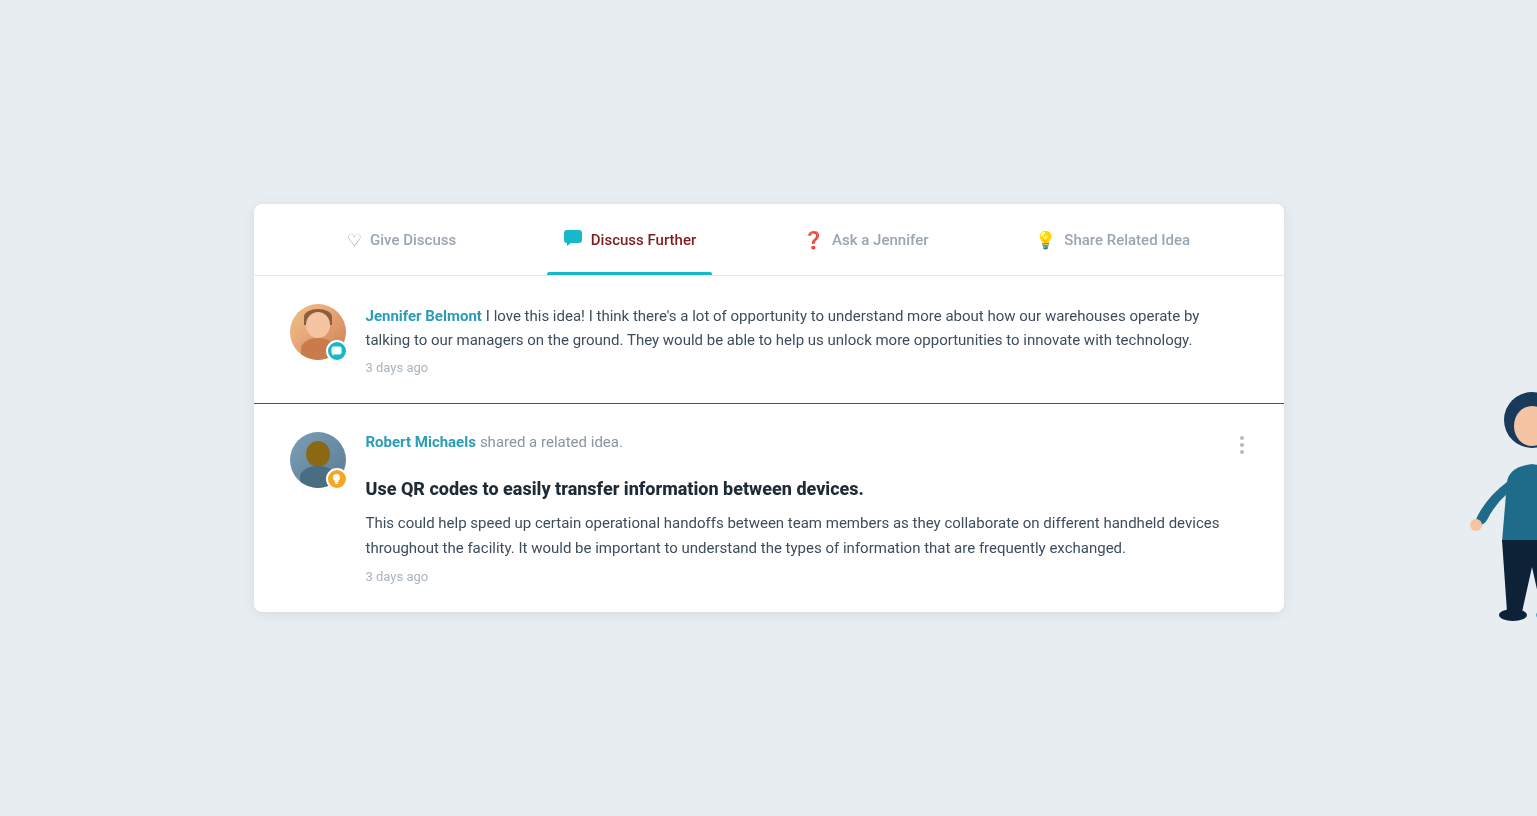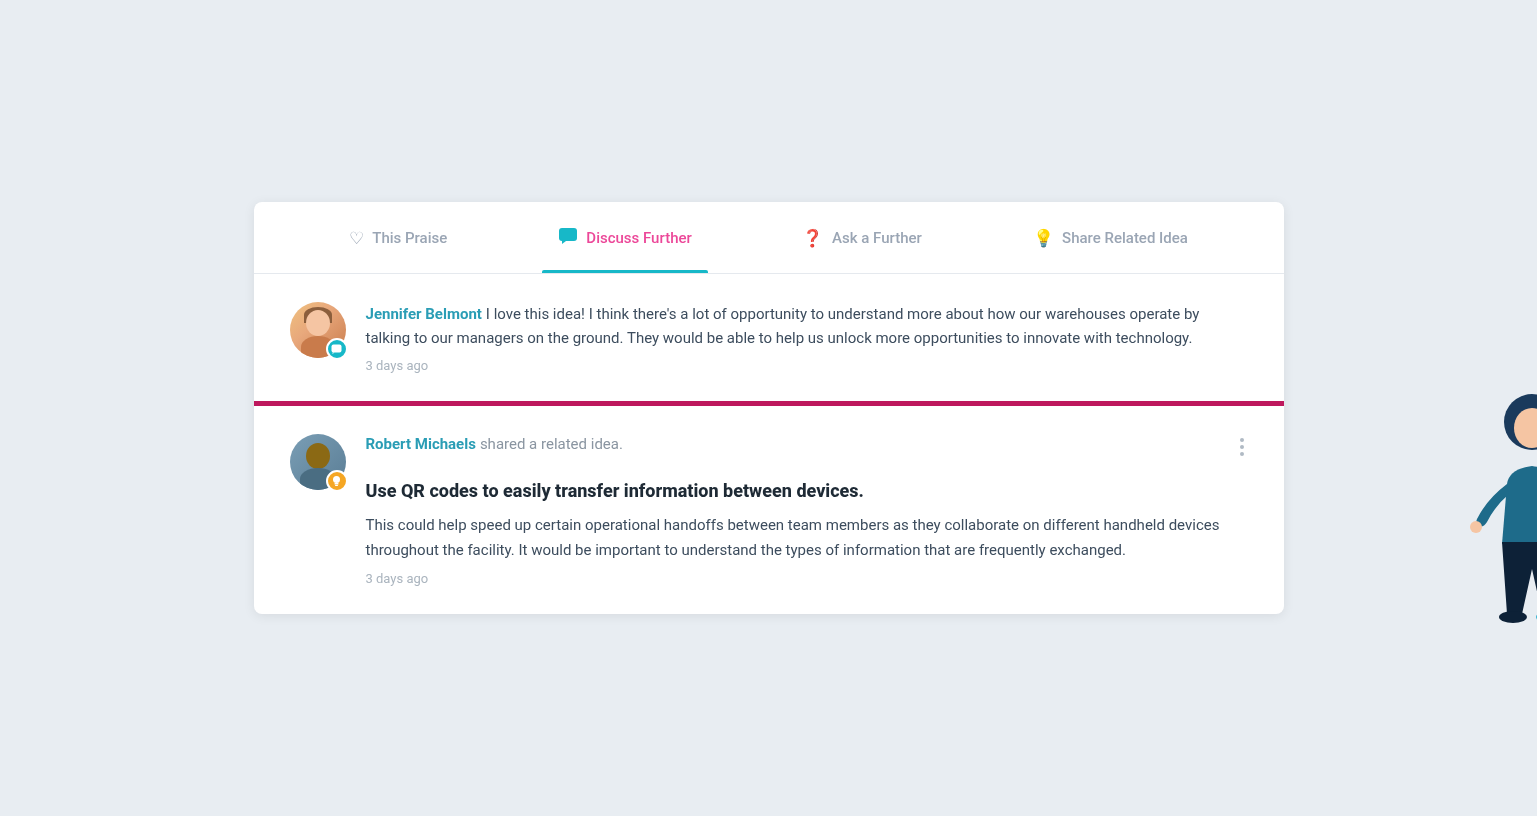--- a/index.html
+++ b/index.html
@@ -48,41 +48,41 @@
       cursor: pointer;
       color: #9aa5b4;
       font-size: 15px;
       font-weight: 500;
       padding: 0 16px;
       height: 100%;
       position: relative;
     }
 
     .tab-item.active {
-      color: #ec4899;
+      color: #7f1d1d;
     }
 
     .tab-item.active::after {
       content: '';
       position: absolute;
       bottom: 0;
       left: 0;
       right: 0;
       height: 3px;
       background: #17b8c8;
       border-radius: 2px 2px 0 0;
     }
 
     .tab-icon {
       font-size: 17px;
     }
 
     
     .comment-section {
-      border-bottom: 5px solid #be185d;
+      border-bottom: 1px solid #be185d;
       padding: 28px 36px 28px 36px;
       display: flex;
       gap: 20px;
     }
 
     .comment-section:last-child {
       border-bottom: none;
     }
 
     .avatar-wrapper {
@@ -288,34 +288,34 @@
   </style>
 </head>
 <body>
 
 <div class="outer-wrapper">
   <div class="main-card">
 
     <div class="tab-bar">
       <div class="tab-item">
         <span class="tab-icon">♡</span>
-        <span>This Praise</span>
+        <span>Give Discuss</span>
       </div>
       <div class="tab-item active">
         <span class="tab-icon" style="color:#17b8c8;">
           <svg width="20" height="18" viewBox="0 0 20 18" fill="none">
             <rect x="1" y="1" width="18" height="13" rx="3" fill="#17b8c8"></rect>
             <path d="M4 14 L4 17 L8 14" fill="#17b8c8"></path>
           </svg>
         </span>
         <span>Discuss Further</span>
       </div>
       <div class="tab-item">
         <span class="tab-icon">❓</span>
-        <span>Ask a Further</span>
+        <span>Ask a Jennifer</span>
       </div>
       <div class="tab-item">
         <span class="tab-icon">💡</span>
         <span>Share Related Idea</span>
       </div>
     </div>
 
     <div class="comment-section">
       <div class="avatar-wrapper">
         <div class="avatar avatar-img-jennifer">

